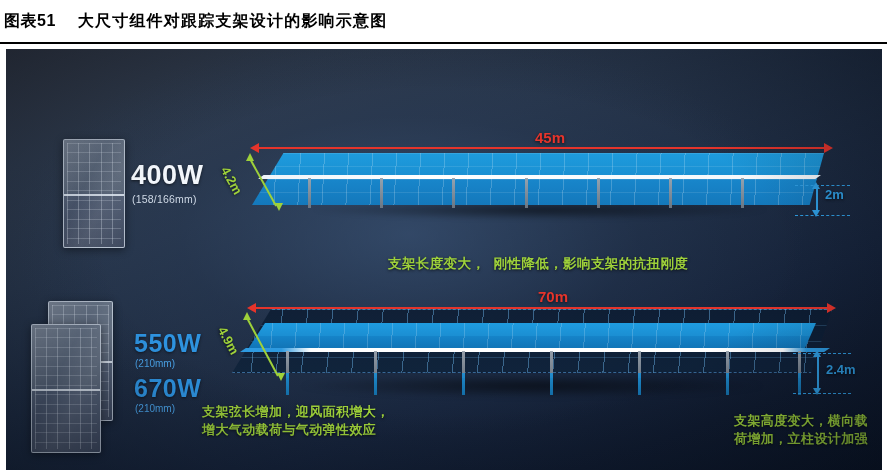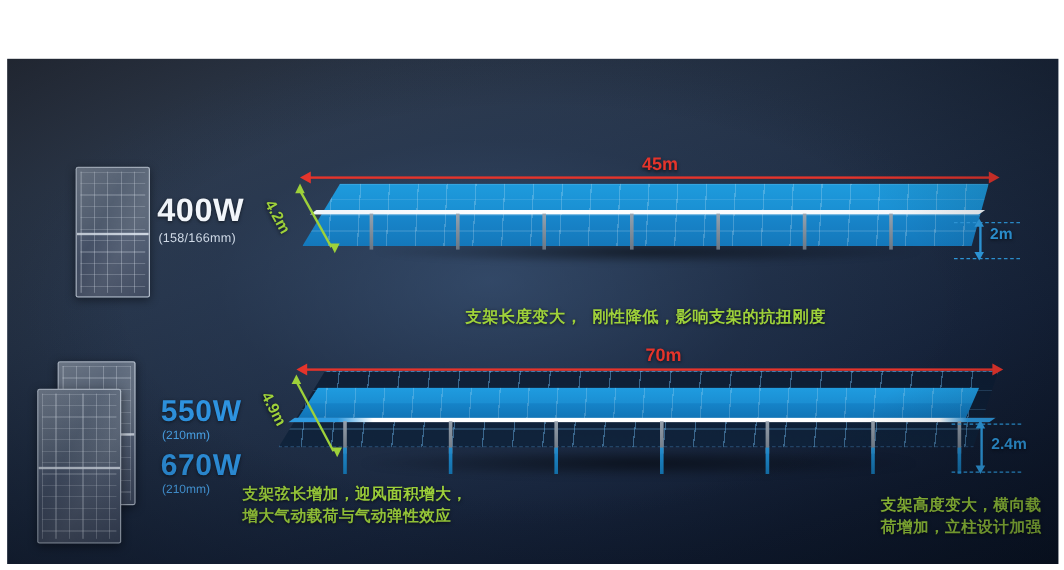--- a/index.html
+++ b/index.html
@@ -204,20 +204,24 @@
   }
   .ann-right{
     left:715px;top:363px;font-size:13px;color:#9ed13a;line-height:18px;text-align:center;width:160px;
   }
 </style>
 </head>
 <body>
 
 <div class="page">
 
+  <div class="caption">
+    <span class="cap-num">图表51</span>
+    <span class="cap-title">大尺寸组件对跟踪支架设计的影响示意图</span>
+  </div>
 
   <div class="figure">
 
     <div class="module m400">
       <div class="cells"></div>
       <div class="midbar"></div>
     </div>
     <div class="module m550back">
       <div class="cells"></div>
       <div class="midbar"></div>

